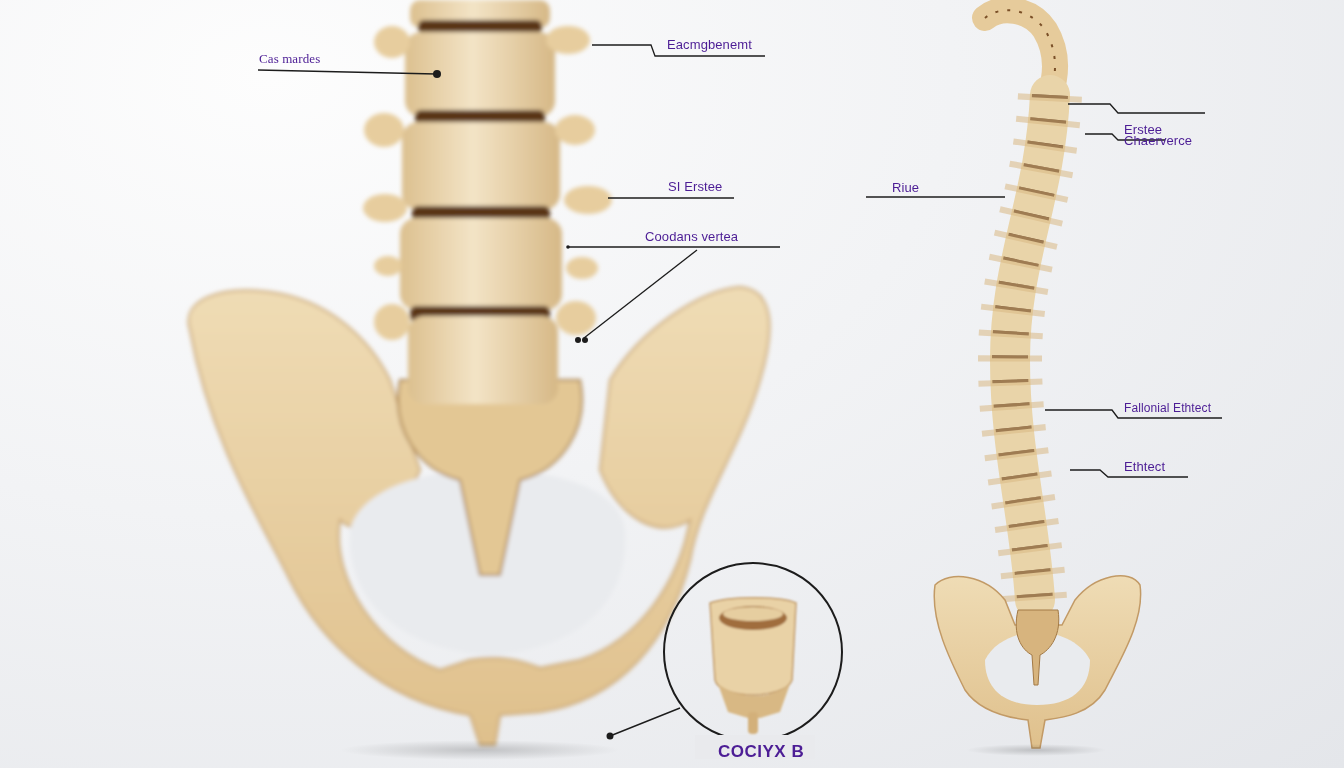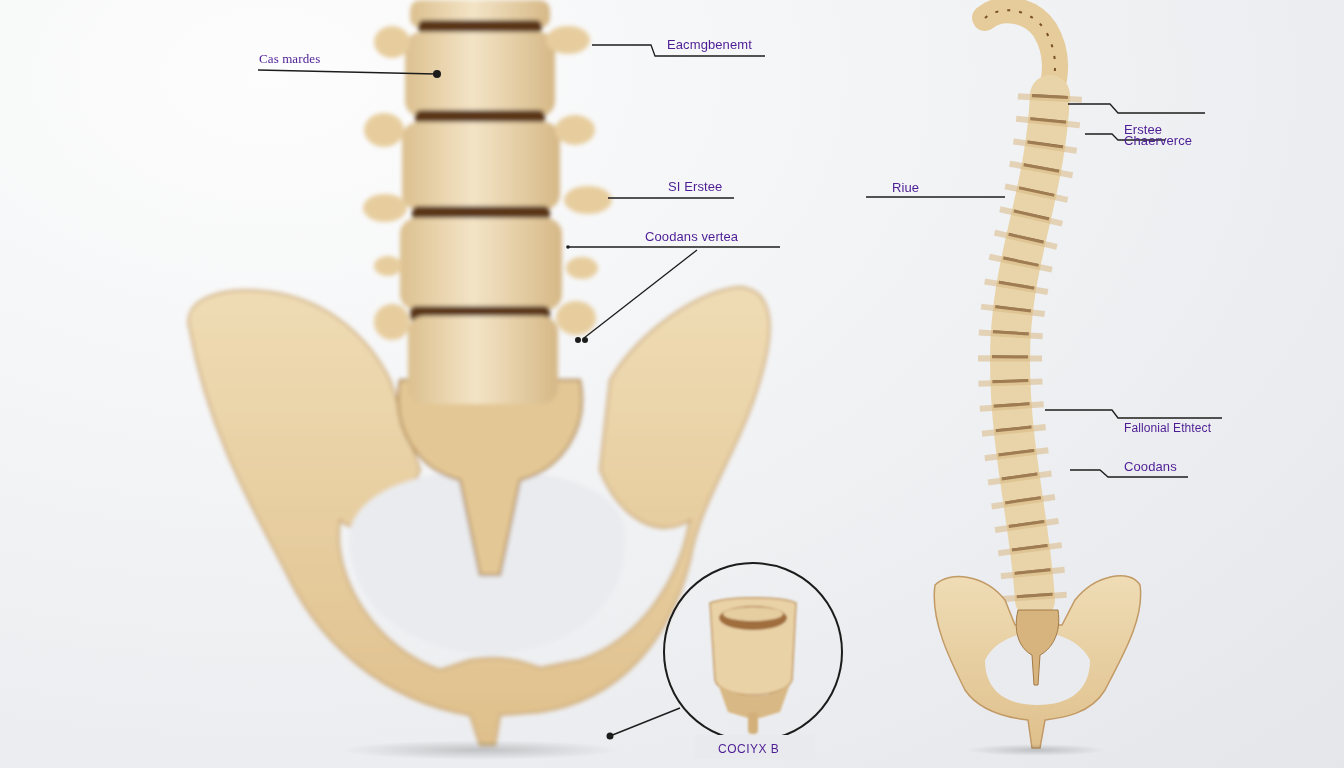--- a/index.html
+++ b/index.html
@@ -6,21 +6,21 @@
     body {
       width:1344px; height:768px; overflow:hidden; position:relative;
       background: radial-gradient(ellipse at 20% 10%, #fdfdfd 0%, #f2f3f5 45%, #e4e6ea 100%);
       font-family: "Liberation Sans", sans-serif;
     }
     .stage { position:absolute; left:0; top:0; width:1344px; height:768px; }
     .label {
       position:absolute; font-size:13px; color:#4c1d95; white-space:nowrap;
       letter-spacing:0.1px;
     }
-    .label.bold { font-weight:normal; font-size:12px; letter-spacing:0.5px; }
+    .label.bold { font-weight:bold; font-size:17px; letter-spacing:0.5px; }
   </style>
 </head>
 <body>
 
 <div class="stage">
   <svg width="1344" height="768" viewBox="0 0 1344 768">
     <defs>
       <linearGradient id="boneG" x1="0" y1="0" x2="1" y2="0">
         <stop offset="0" stop-color="#dcc08f"></stop>
         <stop offset="0.45" stop-color="#f3e4c6"></stop>
@@ -138,15 +138,15 @@
   <span class="label" style="left:259px; top:51px;font-family:Liberation Serif, serif;">Cas mardes</span>
   <span class="label" style="left:667px; top:37px;">Eacmgbenemt</span>
   <span class="label" style="left:668px; top:179px;">SI Erstee</span>
   <span class="label" style="left:645px; top:229px;">Coodans vertea</span>
 
   <span class="label bold" style="left:718px; top:742px;">COCIYX B</span>
 
   <span class="label" style="left:1124px; top:95px;margin-top:38px;">Chaerverce</span>
   <span class="label" style="left:1124px; top:122px;">Erstee</span>
   <span class="label" style="left:892px; top:180px;">Riue</span>
-  <span class="label" style="left:1124px; top:401px; font-size:12px;margin-top:20px;">Fallonial Ethtect</span>
-  <span class="label" style="left:1124px; top:459px;">Coodans</span>
+  <span class="label" style="left:1124px; top:401px; font-size:12px;">Fallonial Ethtect</span>
+  <span class="label" style="left:1124px; top:459px;">Ethtect</span>
 </div>
 
 </body></html>

